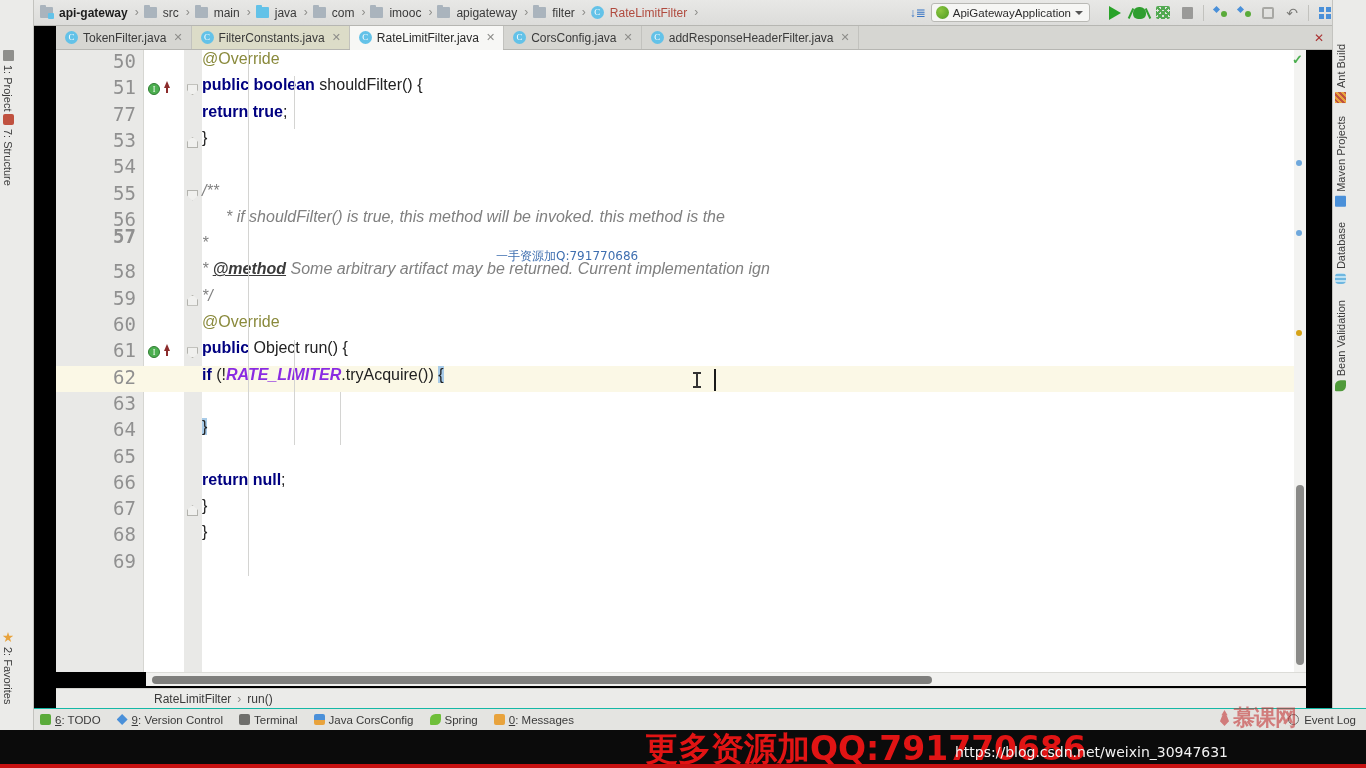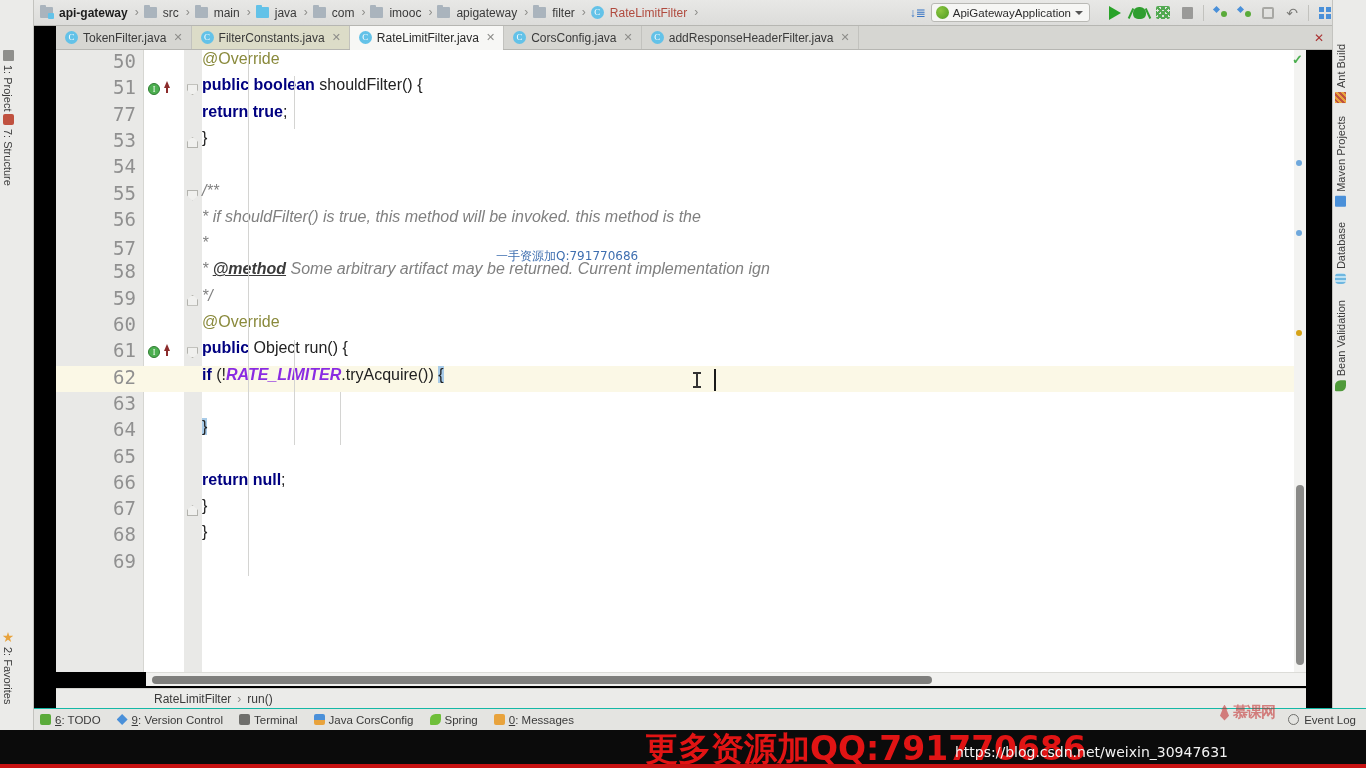--- a/index.html
+++ b/index.html
@@ -262,21 +262,21 @@
   .sb-ic.term{background:#6f6f6c;}
   .sb-ic.jee{background:linear-gradient(#4a90d9 50%,#e8a33d 50%);}
   .sb-ic.spring{background:#6fbf3a;border-radius:50% 10% 50% 10%;}
   .sb-ic.msg{background:#e8a33d;}
 
   
   .imooc-logo {
     position:absolute; left:1218px; top:703px;
     display:flex; align-items:center; gap:2px;
     font-family:"DejaVu Sans", sans-serif;
-    font-size:15px; color:#c32828; font-weight:bold;
+    font-size:22px; color:#c32828; font-weight:bold;
     opacity:.55; letter-spacing:-1px;
   }
   .imooc-flame{
     width:13px;height:16px;background:#c32828;
     clip-path:polygon(50% 0,75% 35%,65% 30%,85% 70%,50% 100%,15% 70%,35% 30%,25% 35%);
   }
   .bottomband {
     position:absolute; left:0; top:730px; width:1366px; height:38px; background:#0b0b0b;
   }
   .wm-big {
@@ -497,23 +497,23 @@
         <div class="lnum" style="top: 78.9px;">53</div>
         <div class="ctext" style="top: 78.9px;"><span>    }</span></div>
         <div class="cline" style="top: 105.2px;"></div>
         <div class="lnum" style="top: 105.2px;">54</div>
         <div class="ctext" style="top: 105.2px;"><span></span></div>
         <div class="cline" style="top: 131.5px;"></div>
         <div class="lnum" style="top: 131.5px;">55</div>
         <div class="ctext" style="top: 131.5px;"><span class="cmt">    /**</span></div>
         <div class="cline" style="top: 157.8px;"></div>
         <div class="lnum" style="top: 157.8px;">56</div>
-        <div class="ctext" style="top: 157.8px;"><span class="cmt">     * if shouldFilter() is true, this method will be invoked. this method is the</span></div>
+        <div class="ctext" style="top: 157.8px; margin-left: 24px;"><span class="cmt">     * if shouldFilter() is true, this method will be invoked. this method is the</span></div>
         <div class="cline" style="top: 184.1px;"></div>
-        <div class="lnum" style="top: 187px;">57</div>
+        <div class="lnum" style="top: 175px; font-weight: bold;">57</div>
         <div class="ctext" style="top: 184.1px;"><span class="cmt">     *</span></div>
         <div class="cline" style="top: 210.4px;"></div>
         <div class="lnum" style="top: 210.4px;">58</div>
         <div class="ctext" style="top: 210.4px;"><span class="cmt">     * </span><span class="cmt-tag">@method</span><span class="cmt"> Some arbitrary artifact may be returned. Current implementation ign</span></div>
         <div class="cline" style="top: 236.7px;"></div>
         <div class="lnum" style="top: 236.7px;">59</div>
         <div class="ctext" style="top: 236.7px;"><span class="cmt">     */</span></div>
         <div class="cline" style="top: 263px;"></div>
         <div class="lnum" style="top: 263px;">60</div>
         <div class="ctext" style="top: 263px;"><span>    </span><span class="ann">@Override</span></div>

